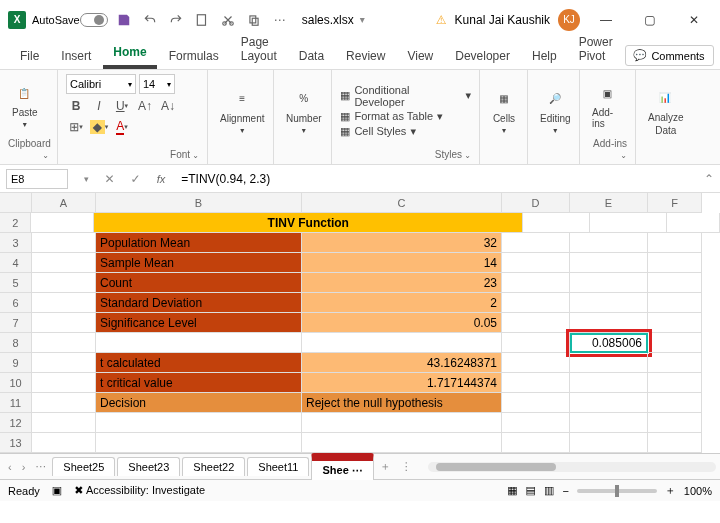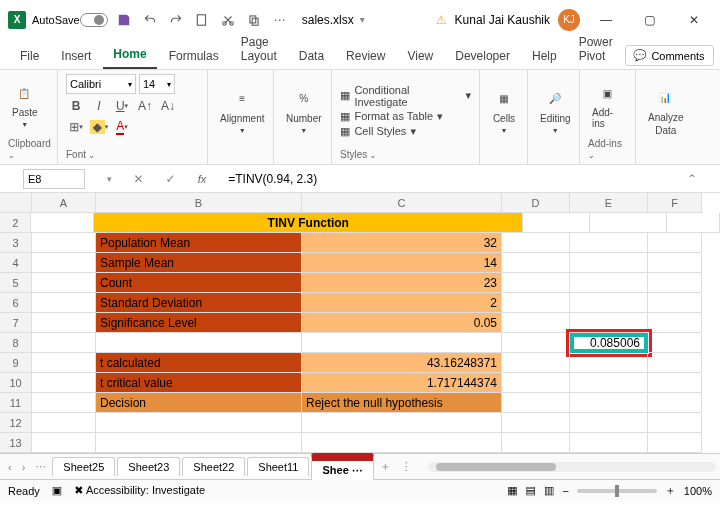--- a/index.html
+++ b/index.html
@@ -13,53 +13,53 @@
 .toggle::after{content:"";position:absolute;left:13px;top:1px;width:10px;height:10px;border-radius:50%;background:#888;}
 .qat-icon { width:20px; height:20px; display:flex; align-items:center; justify-content:center; color:#666; }
 .qat-icon svg{width:14px;height:14px;}
 .filename { font-size:12px; margin-left:6px; }
 .warn-icon { color:#f5a623; }
 .user-name { font-size:12px; }
 .avatar { width:22px; height:22px; border-radius:50%; background:#e07a2e; color:#fff; display:flex; align-items:center; justify-content:center; font-size:10px;}
 .win-btn { width:36px; height:28px; display:flex; align-items:center; justify-content:center; color:#333; }
 .tabs { height:30px; display:flex; align-items:flex-end; padding:0 10px; gap:2px; border-bottom:1px solid #ddd; background:#fff; }
 .tab { padding:6px 10px; font-size:12px; color:#444; cursor:pointer;}
-.tab.active { color:#007c41; border-bottom:2px solid #404040; font-weight:600;}
+.tab.active { color:#007c41; border-bottom:4px solid #404040; font-weight:600;}
 .comments-btn { margin-left:auto; border:1px solid #ccc; border-radius:3px; padding:3px 8px; font-size:11px; display:flex; align-items:center; gap:4px; margin-bottom:3px;}
 .ribbon { height:95px; background:#fafafa; border-bottom:1px solid #ddd; display:flex; }
 .group { border-right:1px solid #ddd; padding:4px 8px; display:flex; flex-direction:column; justify-content:space-between; }
 .group-body{flex:1; display:flex; align-items:center; gap:4px; flex-wrap:wrap;}
-.group-label { font-size:10px; text-align:left; color:#666; padding-top:2px;}
+.group-label { font-size:10px; text-align:right; color:#666; padding-top:2px;}
 .group-label::after{content:" ⌄"; font-size:8px;}
 .big-btn { display:flex; flex-direction:column; align-items:center; gap:2px; padding:2px 4px; font-size:10px; color:#444;}
 .big-btn .ico{width:24px;height:24px;display:flex;align-items:center;justify-content:center;}
 .mini-row { display:flex; gap:3px; }
 .mini-btn { width:20px; height:18px; display:flex; align-items:center; justify-content:center; color:#555; border:1px solid transparent;}
 .font-sel { width:70px; height:20px; border:1px solid #ccc; font-size:11px; padding:0 3px; display:flex; align-items:center; justify-content:space-between; background:#fff;}
 .size-sel { width:36px; height:20px; border:1px solid #ccc; font-size:11px; padding:0 3px; display:flex; align-items:center; justify-content:space-between; background:#fff;}
 .styles-list{display:flex;flex-direction:column;gap:2px;font-size:11px;color:#444;}
 .styles-list div{display:flex;align-items:center;gap:4px;}
-.fbar { height:28px; border-bottom:1px solid #ddd; display:flex; align-items:center; padding:0 23px; gap:22px;}
+.fbar { height:28px; border-bottom:1px solid #ddd; display:flex; align-items:center; padding:0 6px; gap:16px;}
 .namebox { width:62px; height:20px; border:1px solid #ccc; padding:0 4px; font-size:11px; display:flex; align-items:center;}
 .fx-label { font-style:italic; color:#666; font-size:11px;}
 .formula-input { flex:1; border:none; height:20px; font-size:12px; outline:none;}
 .collapse{color:#888;}
 .grid { position:relative; }
 .col-headers { display:flex; height:20px; background:#fff; }
 .ch { border:1px solid #ddd; border-top:none; border-left:none; display:flex; align-items:center; justify-content:center; font-size:11px; color:#666; background:#f3f3f3;}
 .rowhead { width:32px; border:1px solid #ddd; border-top:none; border-left:none; background:#f3f3f3; display:flex; align-items:center; justify-content:center; font-size:11px; color:#666;}
 .gridbody { overflow:hidden; }
 .gr { display:flex; height:20px; }
 .cell { border:1px solid #ddd; border-top:none; border-left:none; padding:0 4px; font-size:12px; display:flex; align-items:center;}
 .cA{width:64px;} .cB{width:206px;} .cC{width:200px;} .cD{width:68px;} .cE{width:78px;} .cF{width:54px;}
 .title-row { background:#ffc000; font-weight:bold; justify-content:center;}
 .blue-hdr { background:#c2410c;}
 .blue-val { background:#fdba74; justify-content:flex-end;}
 .orange { background:#e58e3d;}
-.selcell { border:4px solid #14b8a6;}
+.selcell { border:2px solid #14b8a6;}
 .redbox { outline:3px solid #d22; outline-offset:1px;}
 .sheettabs { height:26px; border-top:1px solid #ccc; display:flex; align-items:center; padding:0 4px; gap:2px; font-size:11px; background:#fafafa;}
 .sheettabs .nav{color:#888; padding:0 4px;}
 .sheettab { padding:3px 10px; border:1px solid #ccc; border-bottom:none; background:#fff; border-radius:3px 3px 0 0;}
 .sheettab.active { border-top:8px solid #b91c1c; font-weight:600;}
 .scrollbar { flex:1; height:10px; background:#eee; margin-left:10px; border-radius:5px; position:relative;}
 .scrollbar .thumb{position:absolute;left:8px;top:1px;width:120px;height:8px;background:#bbb;border-radius:4px;}
 .status { height:22px; border-top:1px solid #ccc; display:flex; align-items:center; padding:0 8px; font-size:11px; background:#fafafa; gap:12px;}
 .status .right{margin-left:auto;display:flex;align-items:center;gap:8px;}
 .zoom-slider{width:80px;height:4px;background:#ccc;position:relative;border-radius:2px;}
@@ -205,21 +205,21 @@
           <div class="ico">%</div>
           <span>Number</span>
           <span style="font-size:8px;">▾</span>
         </div>
       </div>
     <div class="group-label" style="visibility:hidden;">.</div>
   </div>
   <div class="group" style="width:148px;">
     <div class="group-body">
         <div class="styles-list">
-      <div><span>▦</span><span>Conditional Investigate</span> ▾</div>
+      <div><span>▦</span><span>Conditional Developer</span> ▾</div>
       <div><span>▦</span><span>Format as Table</span> ▾</div>
       <div><span>▦</span><span>Cell Styles</span> ▾</div>
     </div>
       </div>
     <div class="group-label">Styles</div>
   </div>
   <div class="group" style="width:48px;">
     <div class="group-body">
         <div class="big-btn">
           <div class="ico">▦</div>

